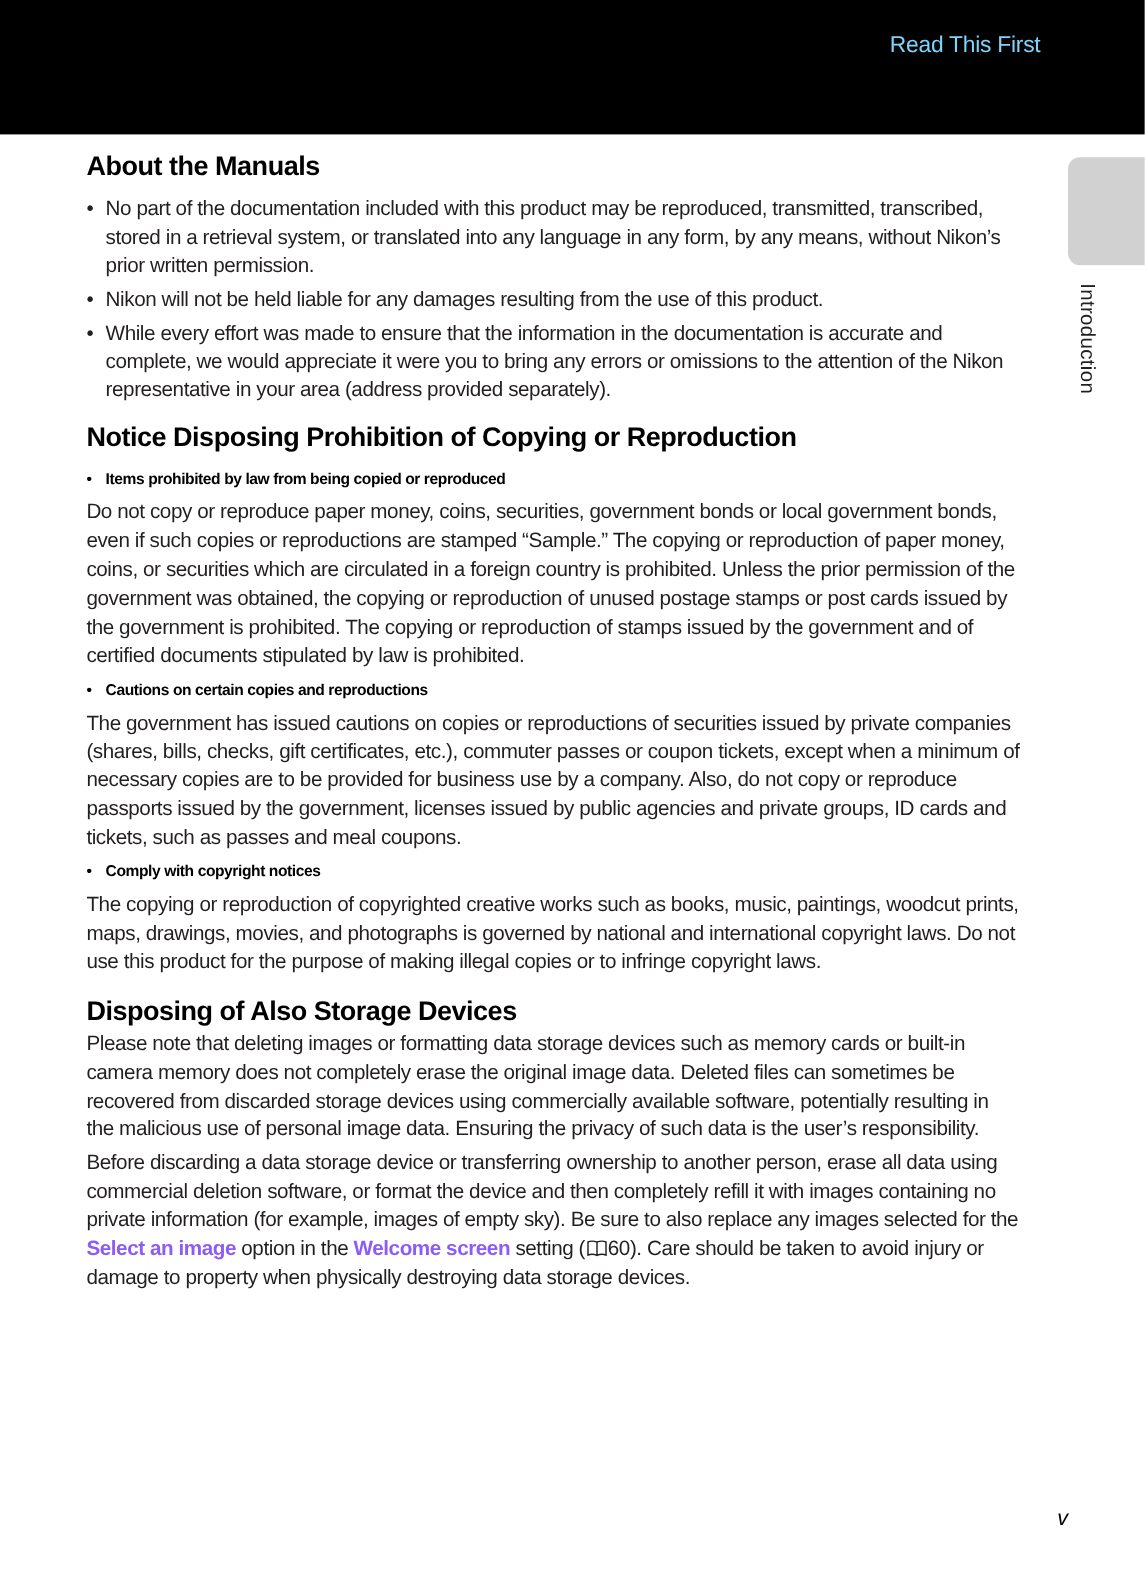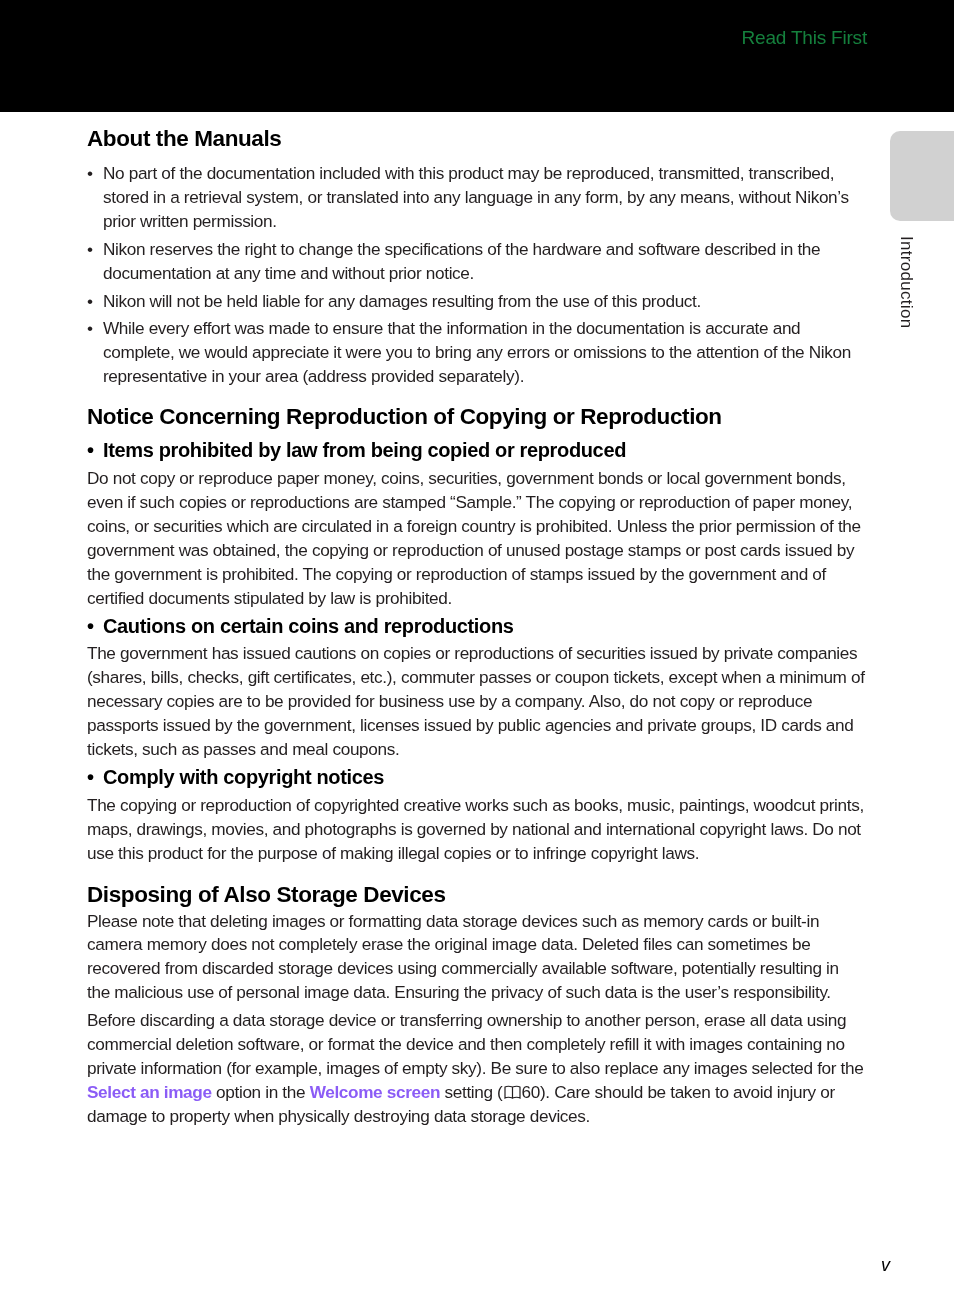--- a/index.html
+++ b/index.html
@@ -7,53 +7,53 @@
       width: 954px; height: 1314px; position: relative; overflow: hidden;
       background: #ffffff; color: #231f20;
       font-family: "Liberation Sans", sans-serif;
     }
     .header-bar {
       position: absolute; left: 0; top: 0; width: 954px; height: 112px;
       background: #000000;
     }
     .header-title {
       position: absolute; right: 87px; top: 27px;
-      color: #15803d; font-size: 19px; letter-spacing: -0.2px;
+      color: #7dd3fc; font-size: 19px; letter-spacing: -0.2px;
     }
     .side-tab {
       position: absolute; left: 890px; top: 131px; width: 64px; height: 90px;
       background: #d1d1d1; border-radius: 10px 0 0 10px;
     }
     .side-label {
       position: absolute; left: 896px; top: 236px;
       writing-mode: vertical-rl; font-size: 17px; color: #231f20;
       letter-spacing: 0.3px;
     }
     .content {
-      position: absolute; left: 87px; top: 124px; width: 778px;
+      position: absolute; left: 72px; top: 124px; width: 778px;
       font-size: 17.2px; line-height: 23.9px; letter-spacing: -0.35px;
     }
     h2 {
       margin: 0; font-weight: bold; font-size: 22.5px; line-height: 30px;
       letter-spacing: -0.4px; color: #000;
     }
     .h-about { margin-bottom: 8px; }
     .h-notice { margin-top: 13px; margin-bottom: 7px; }
     .h-dispose { margin-top: 14px; margin-bottom: 0; }
     ul.bullets { list-style: none; margin: 0; padding: 0; }
     ul.bullets li {
       position: relative; padding-left: 16px; margin-bottom: 4px;
     }
     ul.bullets li::before {
       content: "\2022"; position: absolute; left: 0; top: 0;
     }
     p { margin: 0 0 4px 0; }
     .subhead {
       font-weight: bold; position: relative; padding-left: 16px;
-      margin: 4px 0 4px 0; font-size: 20px; color: #000;
+      margin: 4px 0 4px 0; font-size: 13px; color: #000;
     }
     .subhead::before {
       content: "\2022"; position: absolute; left: 0; top: 0;
     }
     b { color: #8b5cf6; }
     .book-icon {
       display: inline-block; width: 17px; height: 14px; vertical-align: -1px;
       margin: 0 1px;
     }
     .page-number {
@@ -69,31 +69,30 @@
 </div>
 
 <div class="side-tab"></div>
 <div class="side-label">Introduction</div>
 
 <div class="content">
 
   <h2 class="h-about">About the Manuals</h2>
   <ul class="bullets">
     <li>No part of the documentation included with this product may be reproduced, transmitted, transcribed, stored in a retrieval system, or translated into any language in any form, by any means, without Nikon’s prior written permission.</li>
-    <li>Nikon reserves the right to change the specifications of the hardware and software described in the documentation at any time and without prior notice.</li>
     <li>Nikon will not be held liable for any damages resulting from the use of this product.</li>
     <li>While every effort was made to ensure that the information in the documentation is accurate and complete, we would appreciate it were you to bring any errors or omissions to the attention of the Nikon representative in your area (address provided separately).</li>
   </ul>
 
-  <h2 class="h-notice">Notice Concerning Reproduction of Copying or Reproduction</h2>
+  <h2 class="h-notice">Notice Disposing Prohibition of Copying or Reproduction</h2>
 
   <div class="subhead">Items prohibited by law from being copied or reproduced</div>
   <p>Do not copy or reproduce paper money, coins, securities, government bonds or local government bonds, even if such copies or reproductions are stamped “Sample.” The copying or reproduction of paper money, coins, or securities which are circulated in a foreign country is prohibited. Unless the prior permission of the government was obtained, the copying or reproduction of unused postage stamps or post cards issued by the government is prohibited. The copying or reproduction of stamps issued by the government and of certified documents stipulated by law is prohibited.</p>
 
-  <div class="subhead">Cautions on certain coins and reproductions</div>
+  <div class="subhead">Cautions on certain copies and reproductions</div>
   <p>The government has issued cautions on copies or reproductions of securities issued by private companies (shares, bills, checks, gift certificates, etc.), commuter passes or coupon tickets, except when a minimum of necessary copies are to be provided for business use by a company. Also, do not copy or reproduce passports issued by the government, licenses issued by public agencies and private groups, ID cards and tickets, such as passes and meal coupons.</p>
 
   <div class="subhead">Comply with copyright notices</div>
   <p>The copying or reproduction of copyrighted creative works such as books, music, paintings, woodcut prints, maps, drawings, movies, and photographs is governed by national and international copyright laws. Do not use this product for the purpose of making illegal copies or to infringe copyright laws.</p>
 
   <h2 class="h-dispose">Disposing of Also Storage Devices</h2>
   <p>Please note that deleting images or formatting data storage devices such as memory cards or built-in camera memory does not completely erase the original image data. Deleted files can sometimes be recovered from discarded storage devices using commercially available software, potentially resulting in the malicious use of personal image data. Ensuring the privacy of such data is the user’s responsibility.</p>
   <p><span>Before discarding a data storage device or transferring ownership to another person, erase all data using commercial deletion software, or format the device and then completely refill it with images containing no private information (for example, images of empty sky). Be sure to also replace any images selected for the </span><b>Select an image</b><span> option in the </span><b>Welcome screen</b><span> setting (</span><span class="book-icon"><svg width="17" height="14" viewBox="0 0 17 14">
           <path d="M1 2 Q4 0.5 8.5 2 L8.5 13 Q4 11.5 1 13 Z M16 2 Q13 0.5 8.5 2 L8.5 13 Q13 11.5 16 13 Z" fill="none" stroke="#231f20" stroke-width="1.2"></path>
         </svg></span><a>60</a><span>). Care should be taken to avoid injury or damage to property when physically destroying data storage devices.</span></p>

